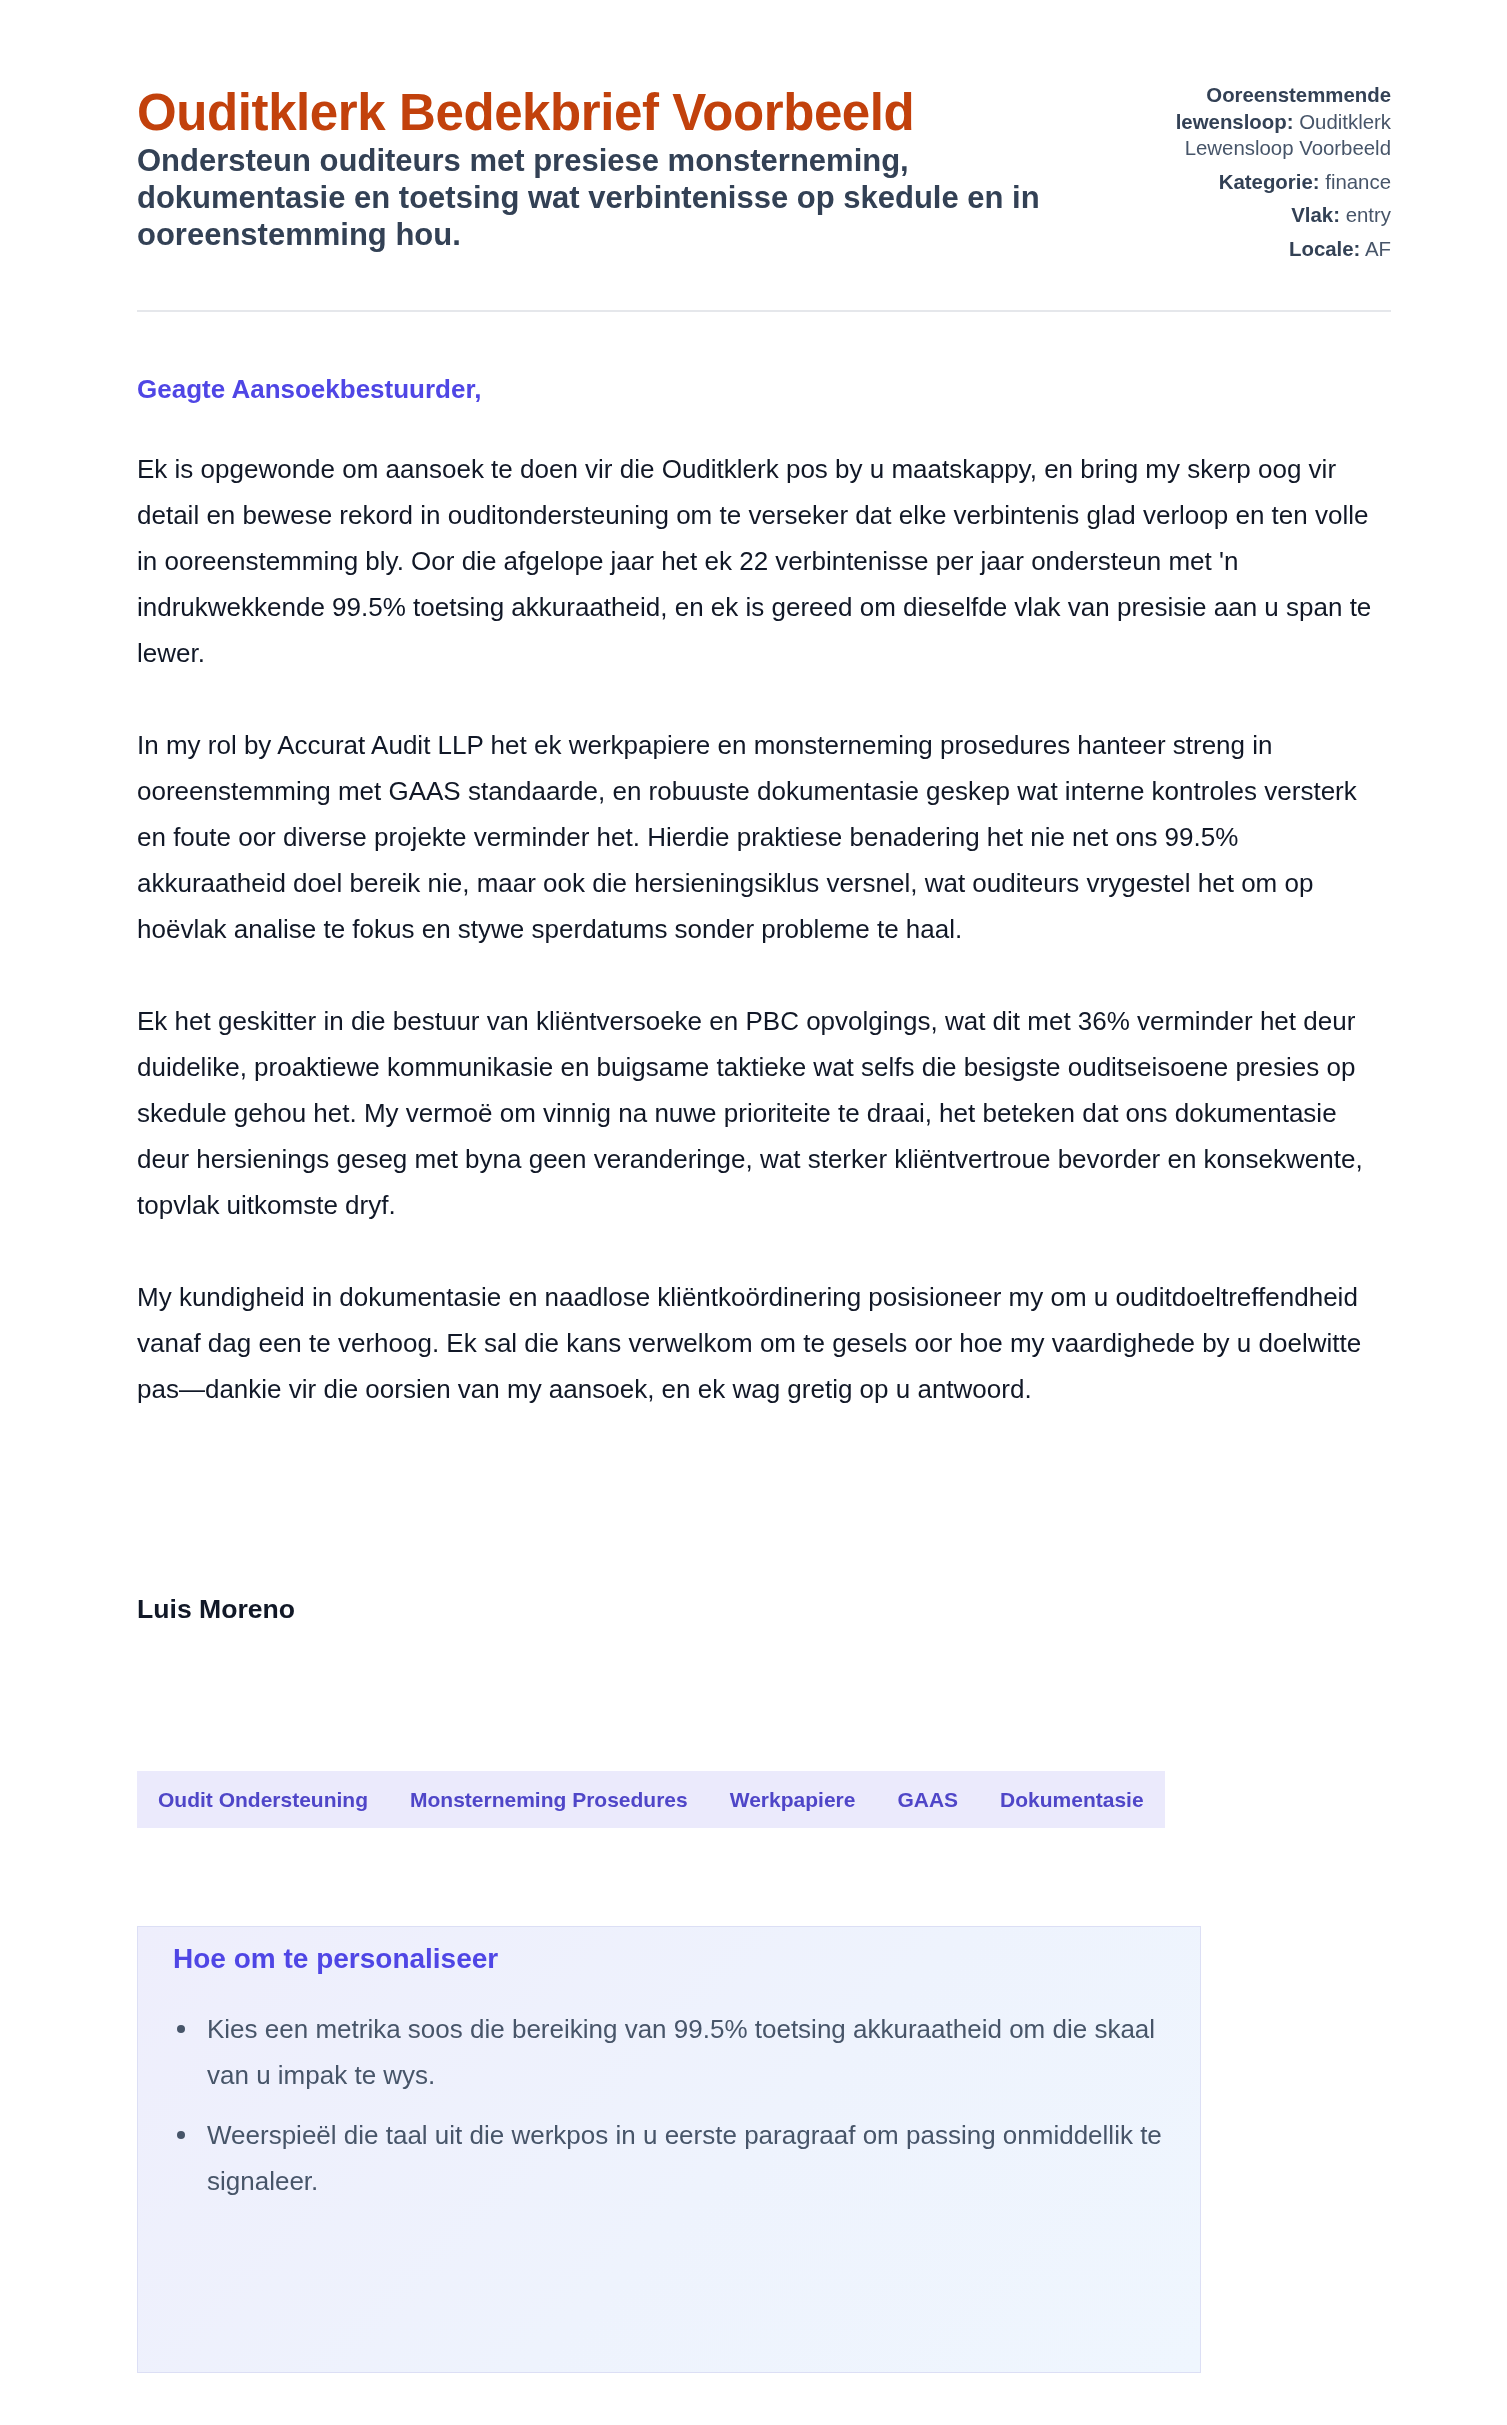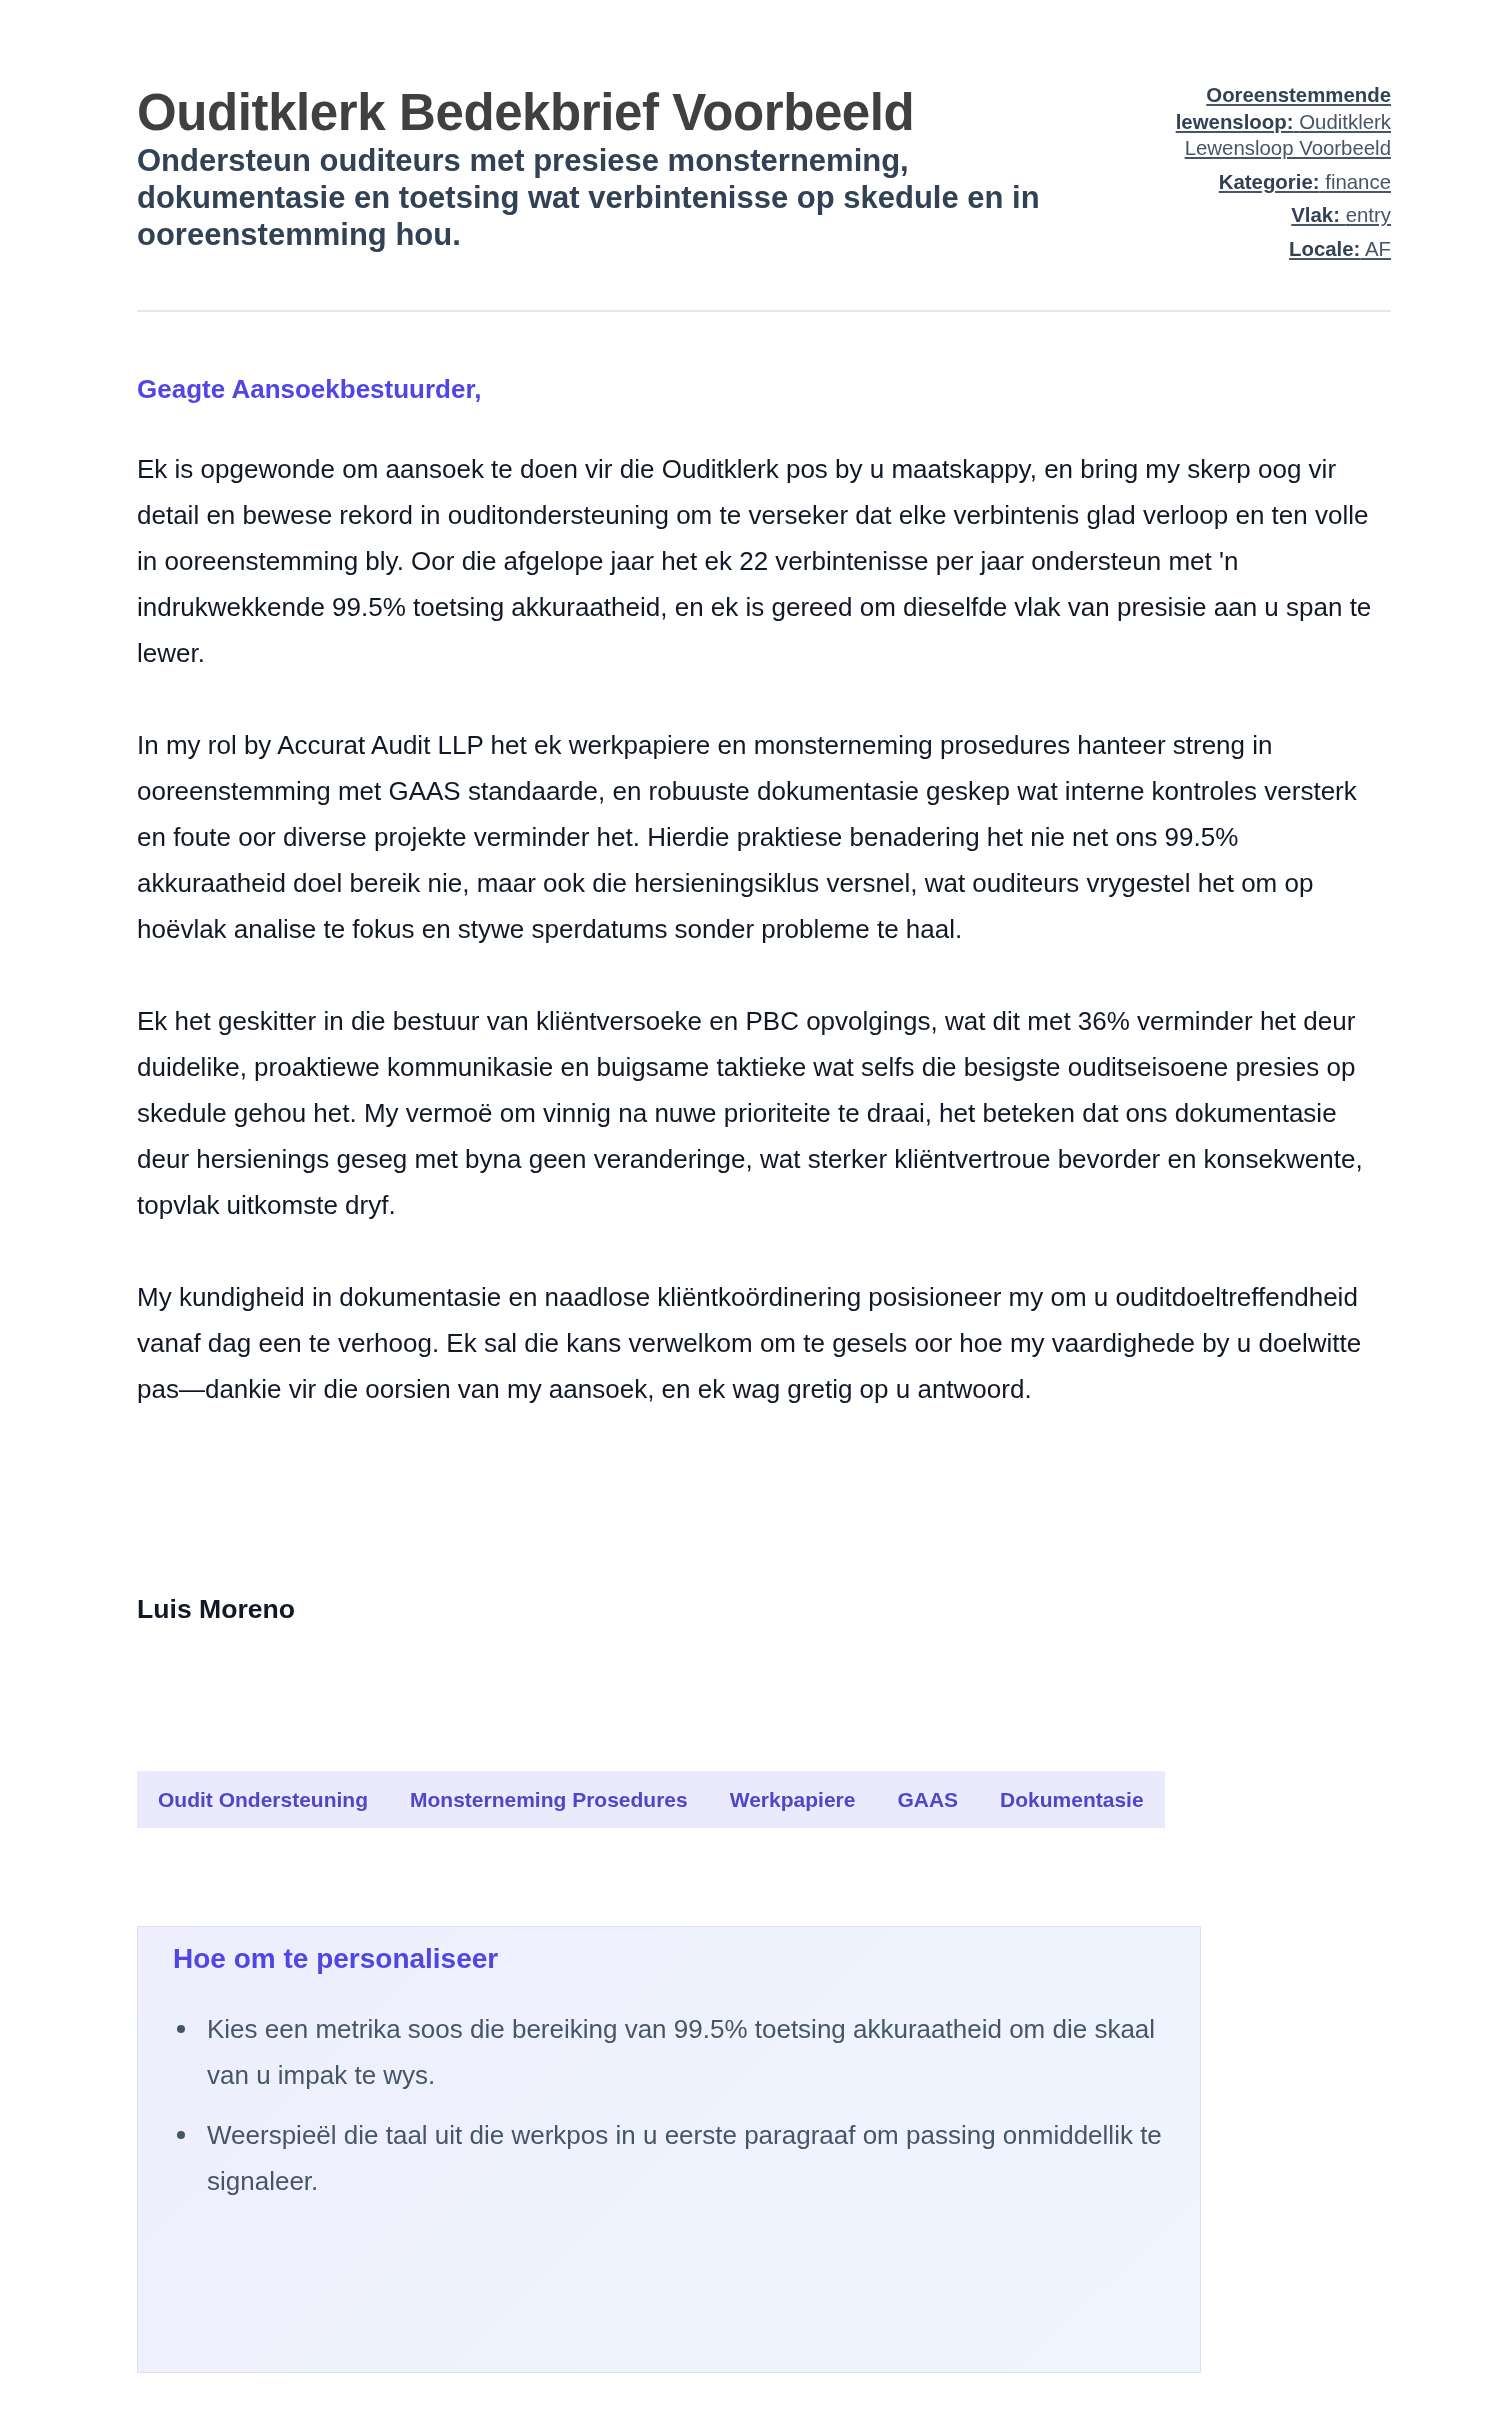--- a/index.html
+++ b/index.html
@@ -22,21 +22,21 @@
     position: relative;
     height: 312px;
     border-bottom: 2.7px solid #e5e7eb;
   }
   .title {
     position: absolute;
     left: 0;
     top: 83px;
     font-size: 51px;
     font-weight: 700;
-    color: #404040;
+    color: #c2410c;
     letter-spacing: -0.4px;
     line-height: 60px;
     white-space: nowrap;
   }
   .subtitle {
     position: absolute;
     left: 0;
     top: 142px;
     width: 922px;
     font-size: 31px;
@@ -46,21 +46,20 @@
   }
   .meta {
     position: absolute;
     right: 0;
     top: 82px;
     width: 257px;
     text-align: right;
     font-size: 20.4px;
     color: #475569;
     line-height: 26.6px;
-    text-decoration: underline;
   }
   .meta .row { margin-bottom: 7px; }
   .meta .lbl { font-weight: 700; color: #334155; }
   .greeting {
     position: absolute;
     left: 0;
     top: 372px;
     font-size: 26px;
     font-weight: 700;
     color: #4f46e5;

